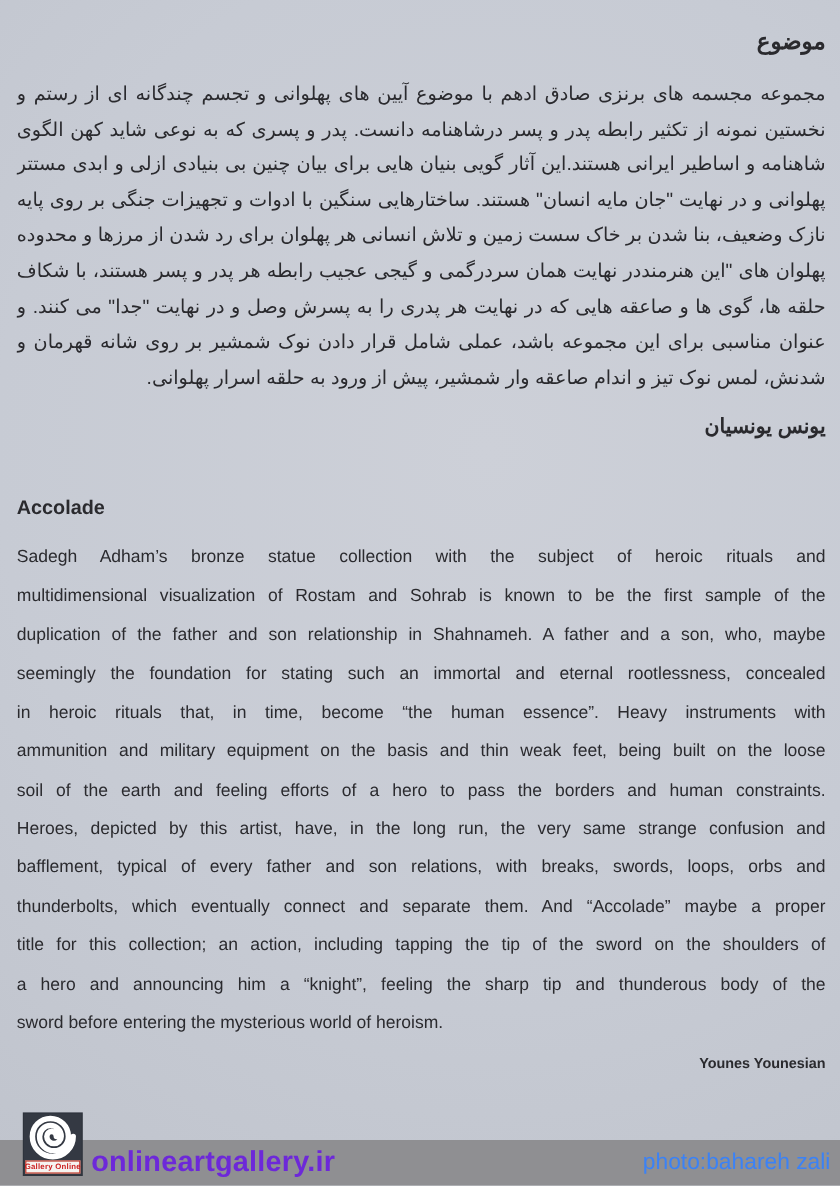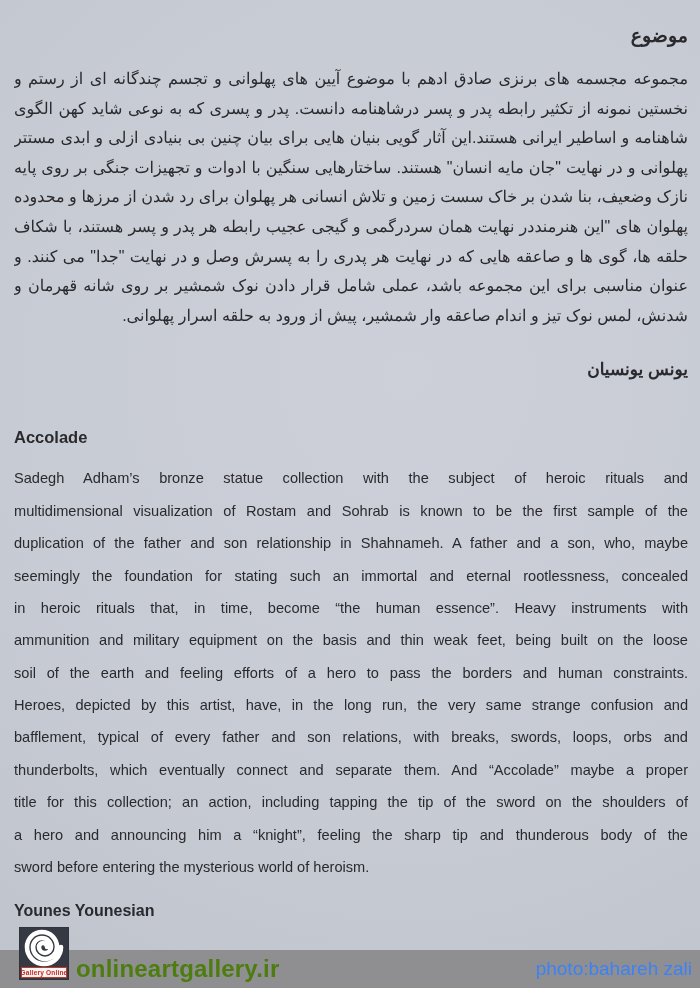--- a/index.html
+++ b/index.html
@@ -19,40 +19,40 @@
   .fa-title {
     margin-top:24px; font-size:19px; font-weight:bold; line-height:24px;
     text-align:right; padding-left:2px;
   }
   .fa-para { margin-top:16px; font-size:16px; }
   .fa-para .line {
     height:29.6px; line-height:29.6px; overflow:hidden;
     text-align:justify; text-align-last:justify;
   }
   .fa-para .line.last { text-align-last:right; }
-  .fa-sig { margin-top:28px; font-weight:bold; font-size:17px; line-height:24px; text-align:right; }
+  .fa-sig { margin-top:14px; font-weight:bold; font-size:17px; line-height:24px; text-align:right; }
 
   
   .en-title { margin-top:44px; font-weight:bold; font-size:16.5px; line-height:22px; }
   .en-para { margin-top:14px; font-size:14.6px; }
   .en-para .line {
     height:32.4px; line-height:32.4px; overflow:hidden;
     text-align:justify; text-align-last:justify;
   }
   .en-para .line.last { text-align-last:left; }
-  .en-sig { margin-top:17px; font-weight:bold; font-size:16px; line-height:22px; }
+  .en-sig { margin-top:6px; font-weight:bold; font-size:12px; line-height:22px;text-align:right; }
 
   
   .footer-bar {
     position:absolute; left:0; top:950px; width:700px; height:38px;
     background:#8f8f92;
   }
   .site {
     position:absolute; left:76px; top:950px; height:38px; line-height:37px;
-    font-size:24px; font-weight:600; color:#4d7c0f; letter-spacing:0.2px;
+    font-size:24px; font-weight:600; color:#6d28d9; letter-spacing:0.2px;
   }
   .credit {
     position:absolute; right:8px; top:950px; height:38px; line-height:37px;
     font-size:19px; font-weight:500; color:#3b82f6;
   }
   .logo {
     position:absolute; left:20px; top:928px; width:48px; height:51px;
     background:#343943; box-shadow:0 0 0 1px #2e333c;
   }
   .logo svg { display:block; }

